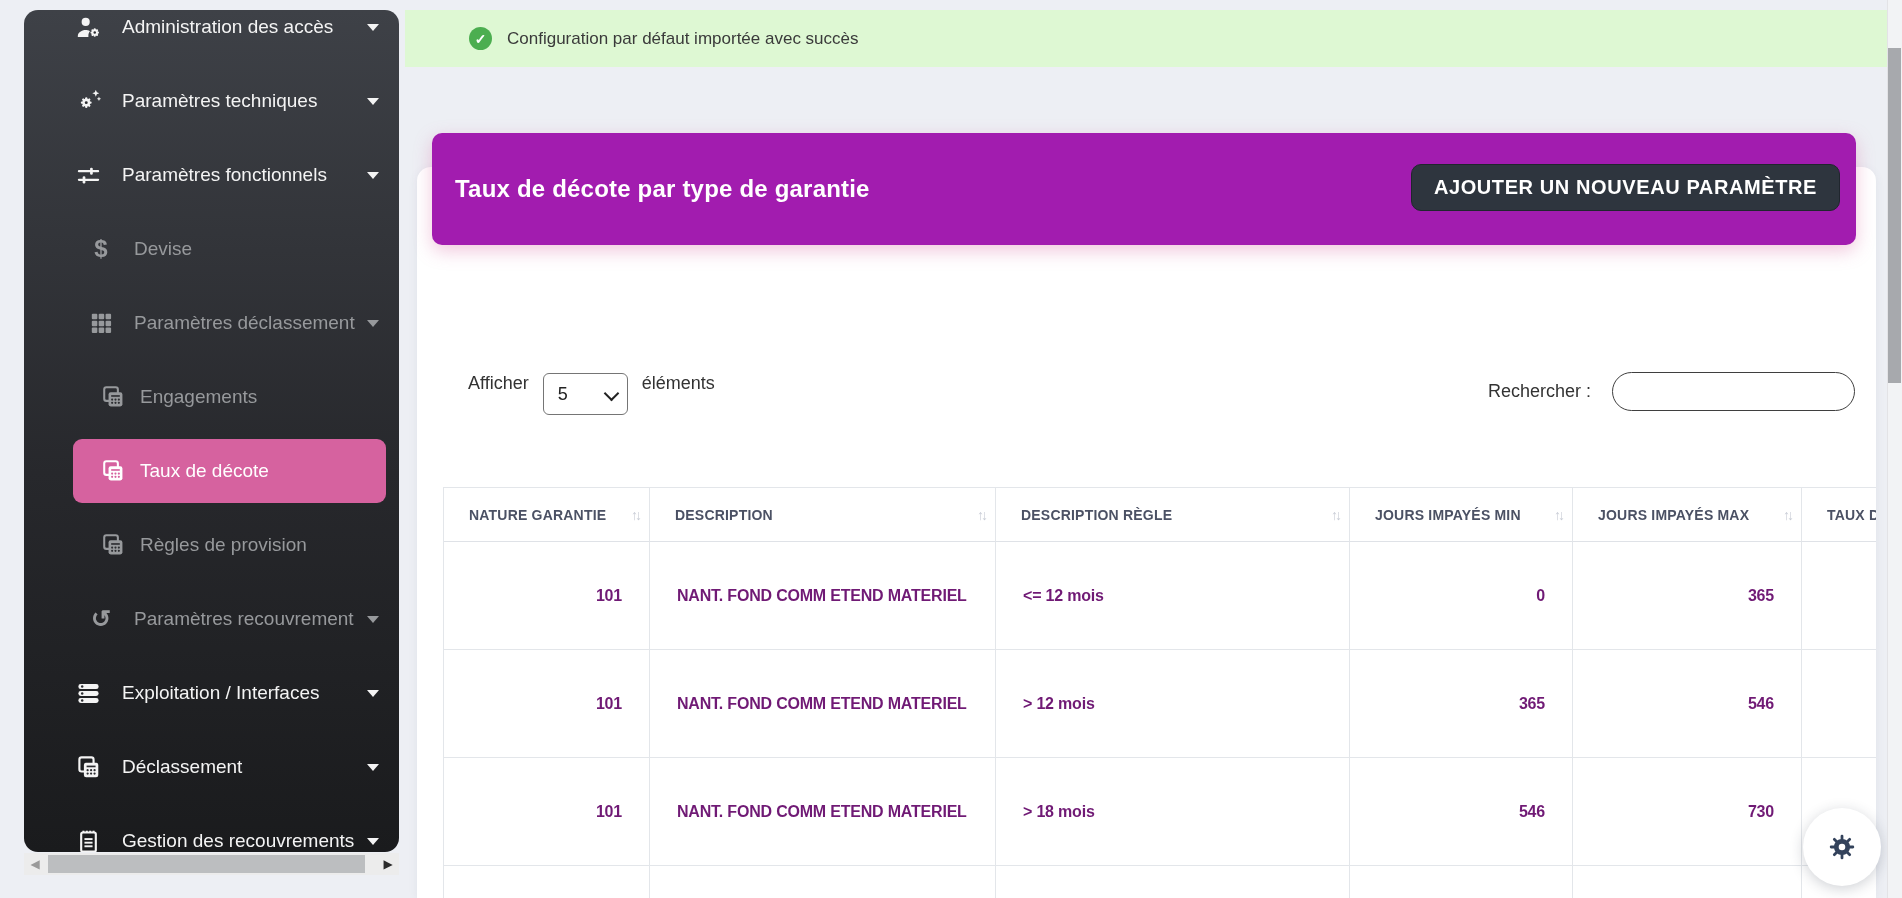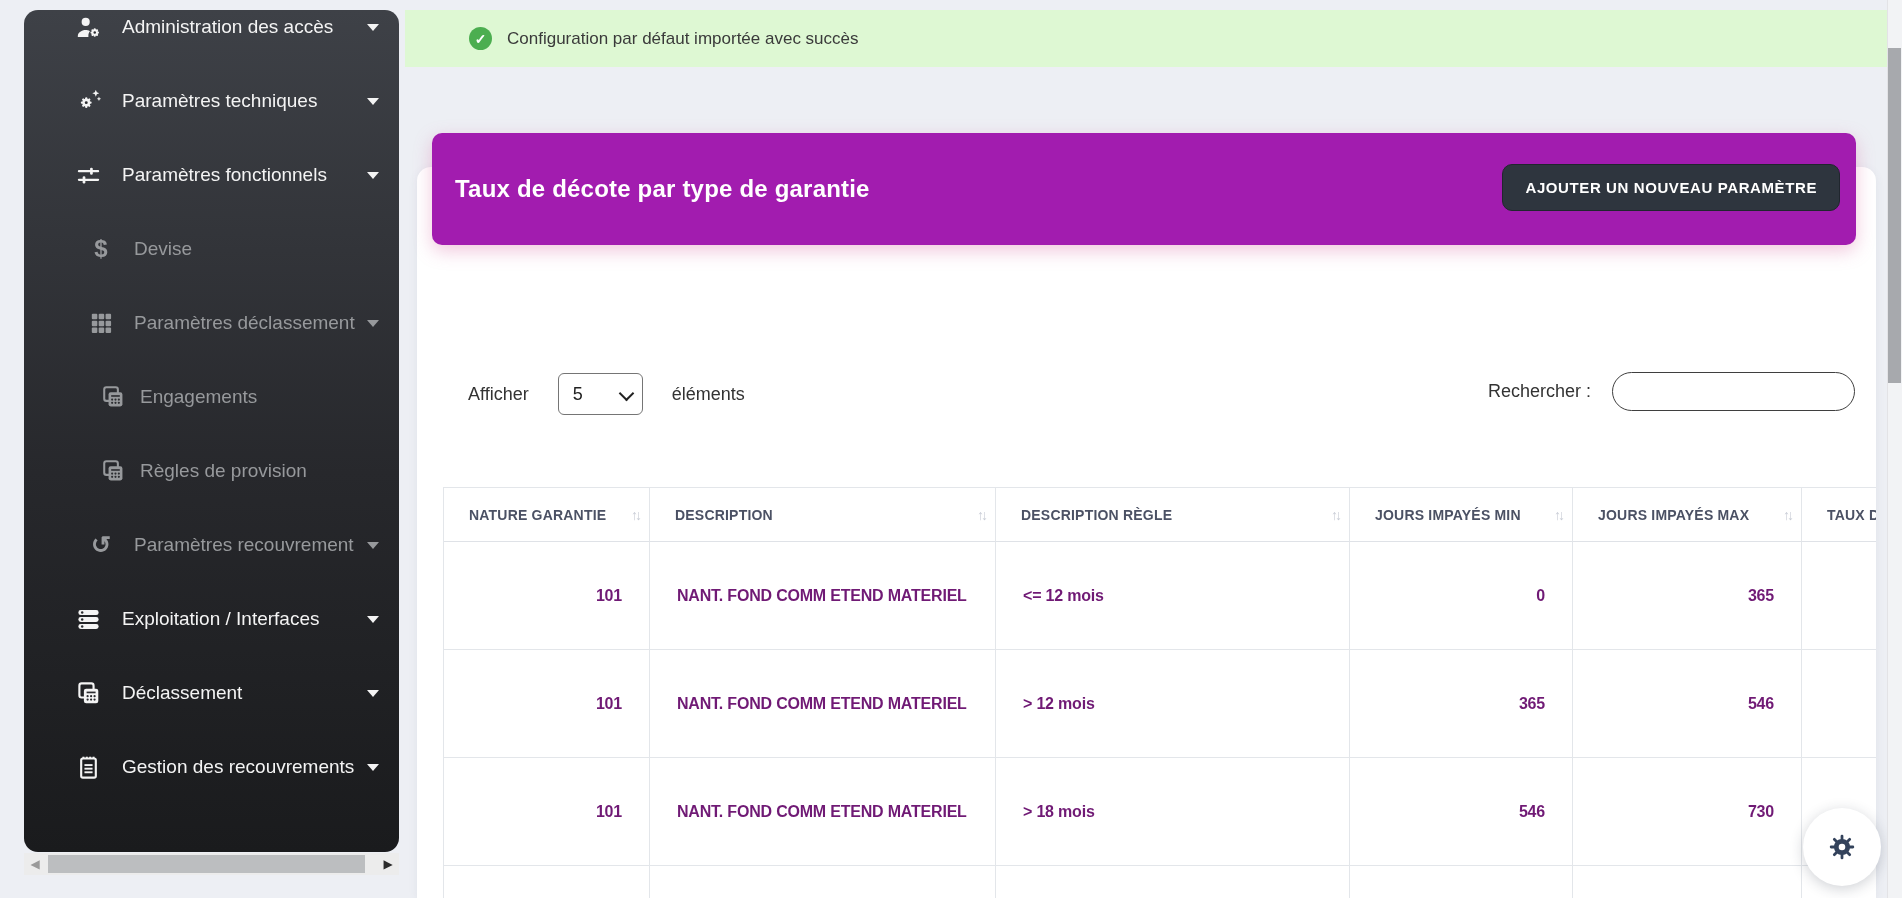--- a/index.html
+++ b/index.html
@@ -50,26 +50,26 @@
   .card{position:absolute;left:417px;top:167px;width:1459px;height:731px;background:#ffffff;
         border-radius:14px 14px 0 0;box-shadow:0 2px 10px rgba(80,90,110,.08);}
 
   .card-header{position:absolute;left:432px;top:133px;width:1424px;height:112px;
                background:#a21caf;border-radius:10px;
                box-shadow:0 6px 18px rgba(214,98,159,.35);}
   .card-title{position:absolute;left:23px;top:50%;transform:translateY(-50%);
               color:#fff;font-size:24px;font-weight:bold;letter-spacing:.2px;}
   .add-btn{position:absolute;right:16px;top:31px;height:47px;padding:8px 22px;
            background:#2e353e;border:1px solid #20262e;border-radius:10px;color:#fff;
-           font-family:"Liberation Sans",sans-serif;font-size:15px;font-weight:bold;
+           font-family:"Liberation Sans",sans-serif;font-size:20px;font-weight:bold;
            letter-spacing:.6px;cursor:pointer;}
 
   
   .show-ctrl{position:absolute;left:468px;top:373px;height:42px;display:flex;
-             align-items:center;gap:29px;font-size:18px;color:#333;}
+             gap:14px;font-size:18px;color:#333;}
   .sel-wrap{position:relative;}
   .page-select{width:85px;height:42px;border:1px solid #757575;border-radius:6px;
                background:#fff;font-family:"Liberation Sans",sans-serif;font-size:18px;
                color:#222;padding:0 28px 0 14px;-webkit-appearance:none;appearance:none;}
   .sel-arrow{position:absolute;right:11px;top:15px;width:9px;height:9px;
              border-right:2.2px solid #222;border-bottom:2.2px solid #222;
              transform:rotate(45deg);pointer-events:none;}
   .search-ctrl{position:absolute;right:47px;top:371px;height:40px;display:flex;
                align-items:center;gap:21px;font-size:18px;color:#333;}
   .search-input{width:243px;height:39px;border:1px solid #3f3f3f;border-radius:19.5px;
@@ -204,20 +204,37 @@
               <circle cx="14.3" cy="14.4" r="1" fill="#2c2d31"></circle>
               <circle cx="17.4" cy="14.4" r="1" fill="#2c2d31"></circle>
             <circle cx="11.2" cy="17.4" r="1" fill="#2c2d31"></circle>
               <circle cx="14.3" cy="17.4" r="1" fill="#2c2d31"></circle>
               <circle cx="17.4" cy="17.4" r="1" fill="#2c2d31"></circle>
           </svg>
         </span>
         <span class="lbl">Engagements</span>
       </div>
 
+      <div class="side-item lv3 st-active">
+        <span class="pill"></span>
+        <span class="ico">
+          <svg width="26" height="26" viewBox="0 0 24 24">
+            <rect x="3.9" y="3" width="12.6" height="12.6" rx="2" fill="none" stroke="currentColor" stroke-width="1.9"></rect>
+            <rect x="7.9" y="7.7" width="12.8" height="13" rx="2" fill="currentColor"></rect>
+            <rect x="10.3" y="10.3" width="8" height="1.5" fill="#d6629f"></rect>
+            <circle cx="11.2" cy="14.4" r="1" fill="#d6629f"></circle>
+              <circle cx="14.3" cy="14.4" r="1" fill="#d6629f"></circle>
+              <circle cx="17.4" cy="14.4" r="1" fill="#d6629f"></circle>
+            <circle cx="11.2" cy="17.4" r="1" fill="#d6629f"></circle>
+              <circle cx="14.3" cy="17.4" r="1" fill="#d6629f"></circle>
+              <circle cx="17.4" cy="17.4" r="1" fill="#d6629f"></circle>
+          </svg>
+        </span>
+        <span class="lbl">Taux de décote</span>
+      </div>
 
       <div class="side-item lv3 st-muted">
 
         <span class="ico">
           <svg width="26" height="26" viewBox="0 0 24 24">
             <rect x="3.9" y="3" width="12.6" height="12.6" rx="2" fill="none" stroke="currentColor" stroke-width="1.9"></rect>
             <rect x="7.9" y="7.7" width="12.8" height="13" rx="2" fill="currentColor"></rect>
             <rect x="10.3" y="10.3" width="8" height="1.5" fill="#2c2d31"></rect>
             <circle cx="11.2" cy="14.4" r="1" fill="#2c2d31"></circle>
               <circle cx="14.3" cy="14.4" r="1" fill="#2c2d31"></circle>

